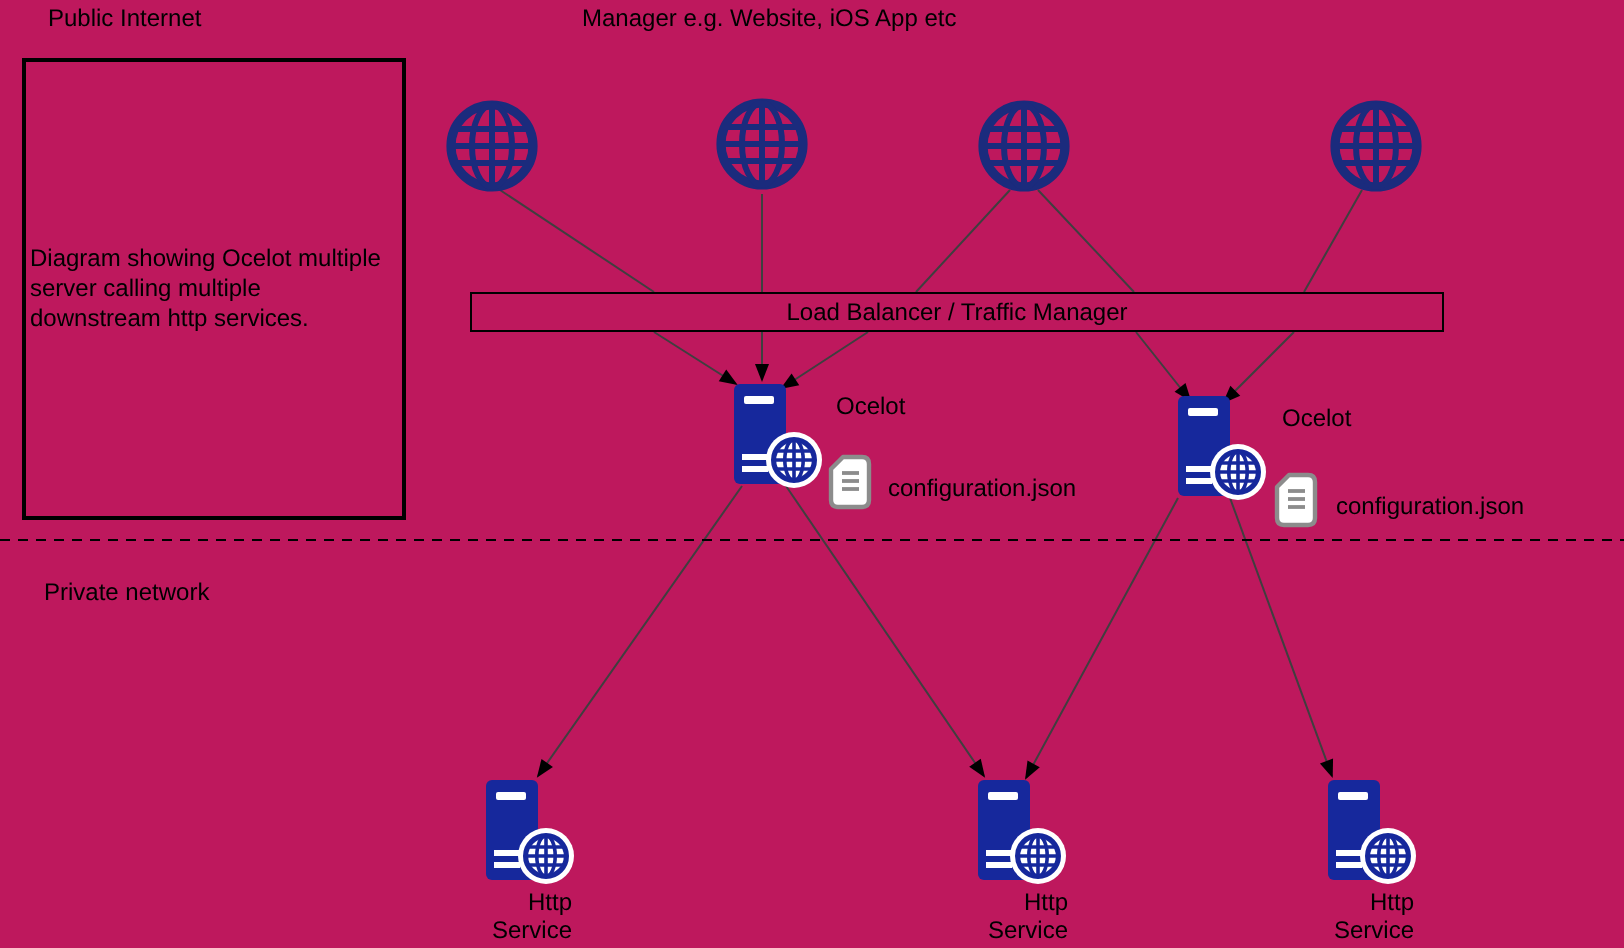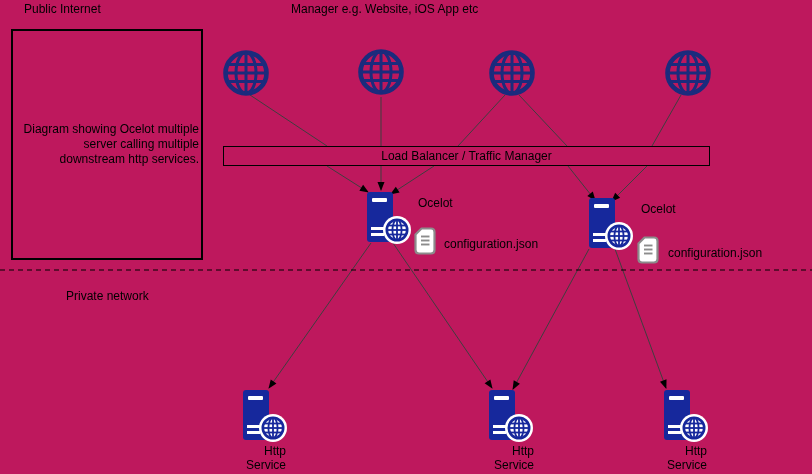--- a/index.html
+++ b/index.html
@@ -9,25 +9,25 @@
   }
   .wires{position:absolute;left:0;top:0;}
   .wires line{stroke:var(--line-color,#3f3f3f);stroke-width:1;}
   .wires line.boundary{stroke:var(--border-color,#000);stroke-dasharray:5 4;}
   .lbl{position:absolute;font-size:12px;line-height:14px;white-space:nowrap;}
   .desc-box{
     position:absolute;left:11px;top:29px;width:192px;height:231px;box-sizing:border-box;
     border:2px solid var(--border-color,#000);display:flex;align-items:center;justify-content:center;
   }
   .desc-box span{
-    display:block;font-size:12px;line-height:15px;text-align:right;white-space:normal;
+    display:block;font-size:12px;line-height:15px;text-align:left;white-space:normal;
     padding:0 2px;
   }
   .lb-box{
-    position:absolute;left:223px;top:146px;width:487px;height:20px;box-sizing:border-box;
+    position:absolute;left:235px;top:146px;width:487px;height:20px;box-sizing:border-box;
     border:1px solid var(--border-color,#000);text-align:center;font-size:12px;line-height:18px;
   }
   .icon{position:absolute;display:block;}
   .globe{color:var(--globe-navy,#1b2b7d);}
   .server{color:var(--server-navy,#16289c);}
   .doc{color:var(--file-gray,#8c8c8c);}
   .svc-lbl{
     position:absolute;width:60px;font-size:12px;line-height:14px;text-align:right;white-space:normal;
   }
   .defs{position:absolute;width:0;height:0;}
@@ -96,21 +96,21 @@
     <line x1="371" y1="243" x2="269" y2="388" marker-end="url(#arrow)"></line>
     <line x1="393" y1="243" x2="492" y2="388" marker-end="url(#arrow)"></line>
     <line x1="589" y1="249" x2="513" y2="389" marker-end="url(#arrow)"></line>
     <line x1="615" y1="249" x2="666" y2="388" marker-end="url(#arrow)"></line>
 
     <line class="boundary" x1="0" y1="270" x2="812" y2="270"></line>
   </svg>
 
   <div class="lbl" style="left:24px;top:2px;">Public Internet</div>
   <div class="lbl" style="left:291px;top:2px;">Manager e.g. Website, iOS App etc</div>
-  <div class="lbl" style="left:22px;top:289px;margin-left:44px;">Private network</div>
+  <div class="lbl" style="left:22px;top:289px;">Private network</div>
 
   <div class="desc-box">
     <span>Diagram showing Ocelot multiple server calling multiple downstream http services.</span>
   </div>
 
   <svg class="icon globe" width="50" height="50" style="left:221px;top:48px;">
       <use href="#sym-globe"></use>
     </svg>
   <svg class="icon globe" width="50" height="50" style="left:356px;top:47px;">
       <use href="#sym-globe"></use>

